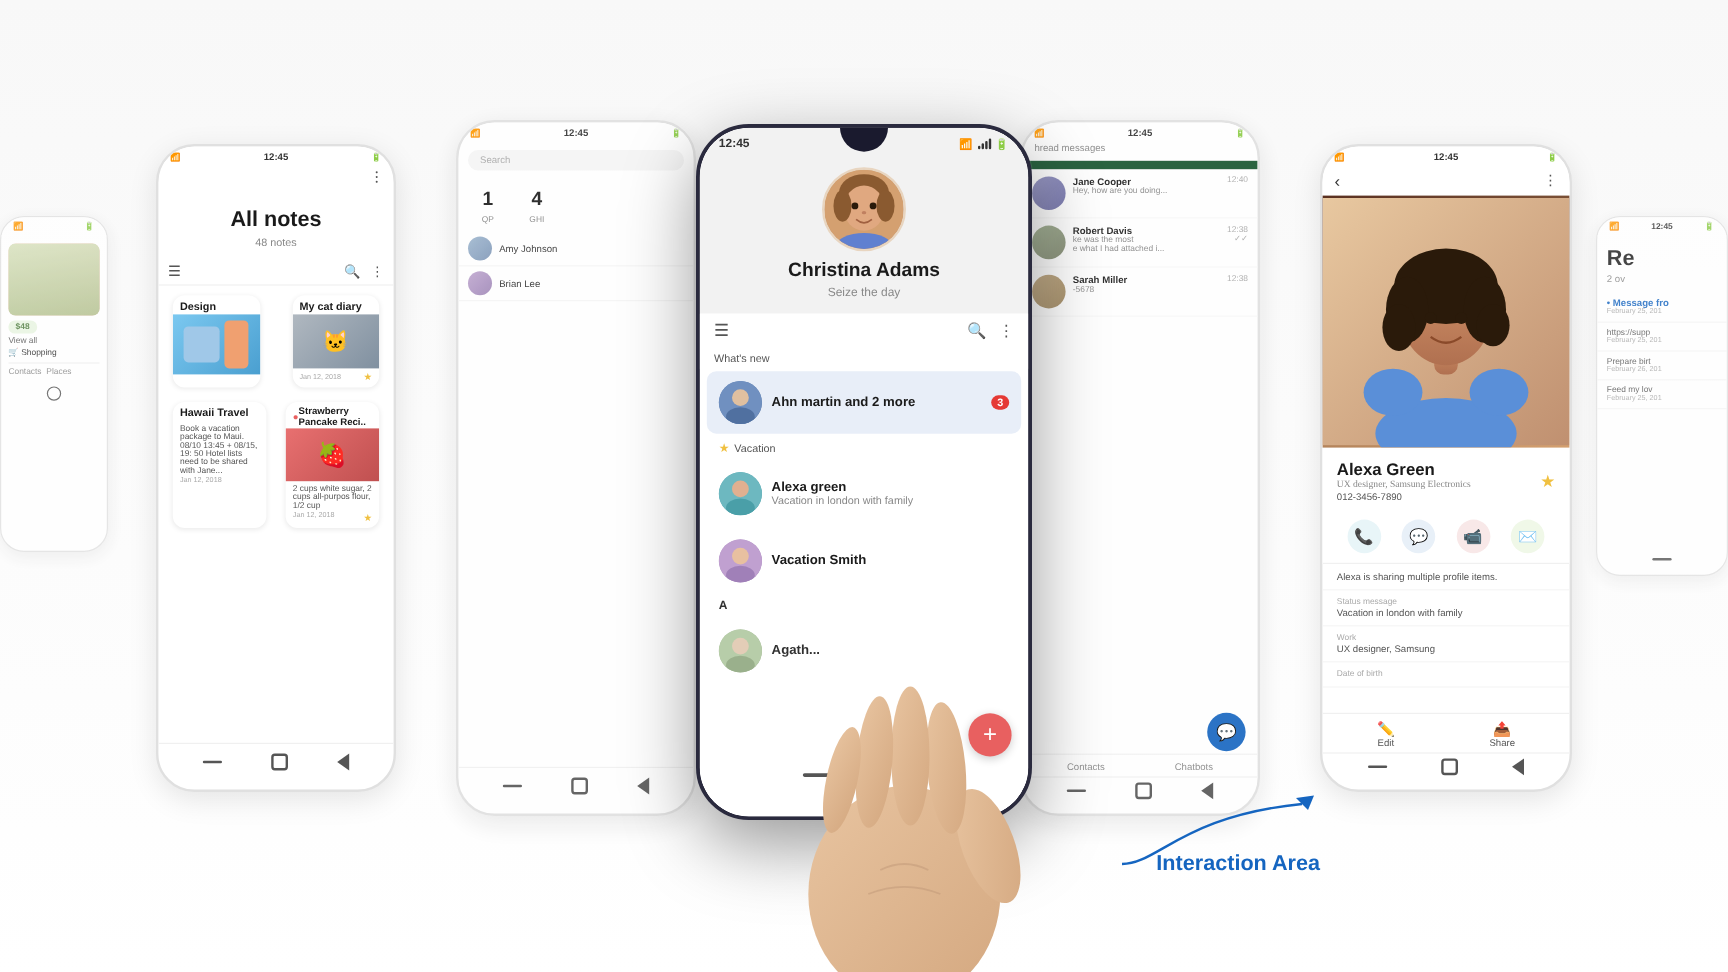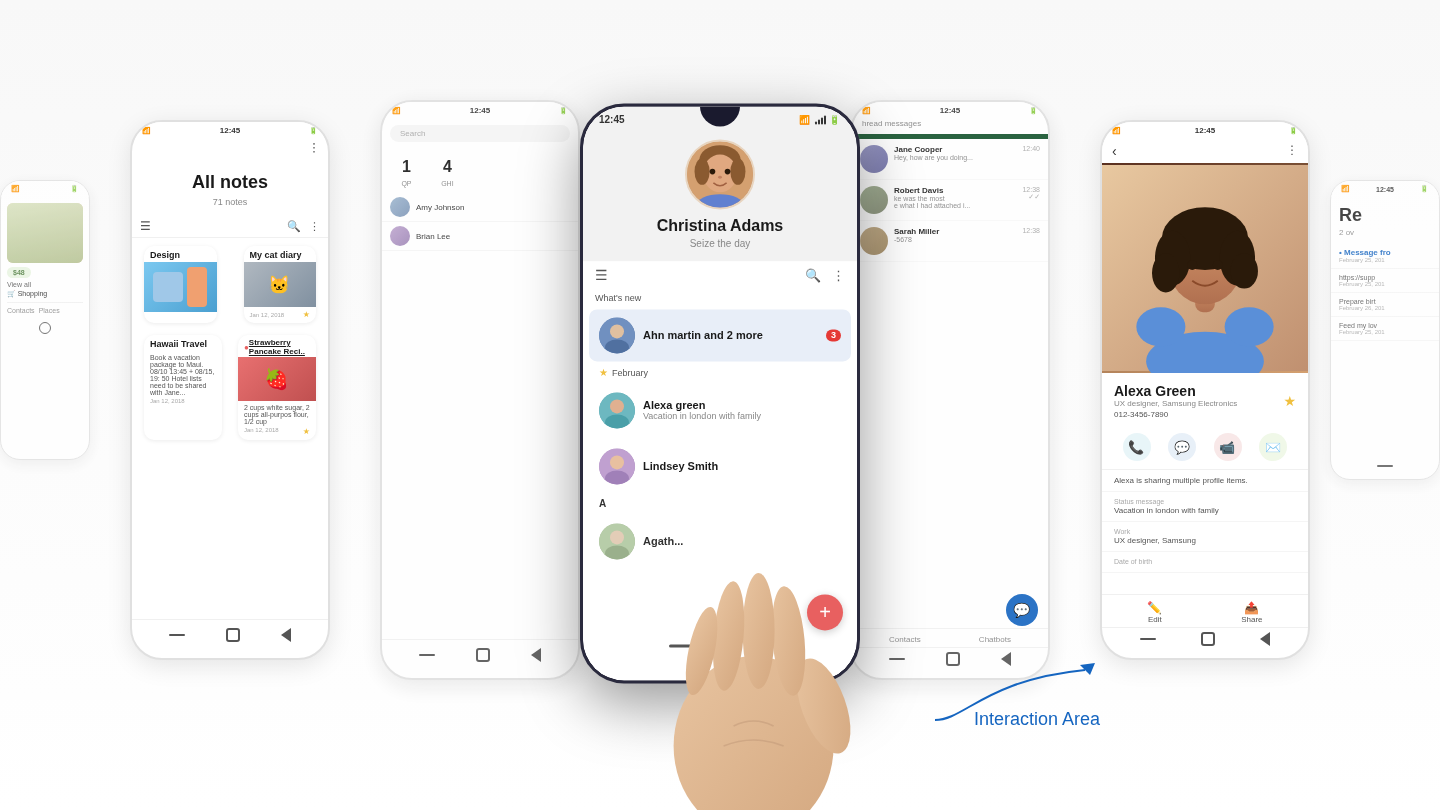--- a/index.html
+++ b/index.html
@@ -389,21 +389,21 @@
     
     .interaction-label {
       position: absolute;
       bottom: 80px;
       right: 340px;
       z-index: 20;
     }
 
     .interaction-text {
       font-size: 18px;
-      font-weight: 400;
+      font-weight: 700;
       color: #1565c0;
       white-space: nowrap;
     }
 
     
     .notes-title {
       font-size: 18px;
       font-weight: bold;
       color: #1a1a1a;
       text-align: center;
@@ -479,20 +479,21 @@
     .profile-name {
       font-size: 14px;
       font-weight: bold;
       color: #1a1a1a;
     }
 
     .profile-title {
       font-size: 8px;
       color: #888;
       margin-bottom: 2px;
+      font-family: Liberation Serif, serif;
     }
 
     .profile-phone {
       font-size: 8px;
       color: #555;
     }
 
     .profile-actions {
       display: flex;
       justify-content: space-around;
@@ -529,21 +530,21 @@
       font-size: 16px;
       font-weight: bold;
       color: #1a1a1a;
       padding: 8px 10px 2px;
     }
 
     .msg-screen-sub {
       font-size: 8px;
       color: #888;
       padding: 0 10px 6px;
-      border-bottom: 5px solid #14532d;
+      border-bottom: 7px solid #14532d;
     }
 
     .msg-item {
       display: flex;
       align-items: flex-start;
       padding: 6px 8px;
       border-bottom: 1px solid #f8f8f8;
     }
 
     .msg-avatar {
@@ -709,21 +710,21 @@
   <div class="phone-notes">
     <div class="phone-status-bar">
       <span style="font-size:7px;">📶</span>
       <span style="font-size:8px;font-weight:600;">12:45</span>
       <span style="font-size:7px;">🔋</span>
     </div>
     <div style="display:flex;justify-content:flex-end;padding:0 8px 4px;">
       <span style="font-size:12px;color:#555;">︙</span>
     </div>
     <div class="notes-title">All notes</div>
-    <div class="notes-count">71 notes</div>
+    <div class="notes-count">48 notes</div>
     <div class="notes-toolbar">
       <span style="font-size:12px;color:#555;">☰</span>
       <div style="display:flex;gap:8px;">
         <span style="font-size:11px;color:#555;">🔍</span>
         <span style="font-size:11px;color:#555;">⋮</span>
       </div>
     </div>
 
     <div style="display:grid;grid-template-columns:1fr 1fr;gap:15px;padding:4px 6px;">
 
@@ -755,21 +756,21 @@
         <div class="note-card-title">Hawaii Travel</div>
         <div class="note-card-body">
           <span>Book a vacation package to Maui. 08/10 13:45 + 08/15, 19: 50 Hotel lists need to be shared with Jane...</span>
           <div style="font-size:6px;color:#aaa;margin-top:2px;">Jan 12, 2018</div>
         </div>
       </div>
 
       <div class="note-card">
         <div style="display:flex;justify-content:space-between;align-items:center;padding:3px 6px 1px;">
           <span style="font-size:8px;font-weight:bold;color:#e86060;">●</span>
-          <span style="font-size:8px;font-weight:bold;color:#1a1a1a;text-decoration:underline;">Strawberry Pancake Reci..</span>
+          <span style="font-size:8px;font-weight:bold;color:#1a1a1a;">Strawberry Pancake Reci..</span>
         </div>
         <div style="width:100%;height:44px;background:linear-gradient(135deg,#e87070,#c05050);display:flex;align-items:center;justify-content:center;font-size:20px;">🍓</div>
         <div class="note-card-body">
           <span>2 cups white sugar, 2 cups all-purpos flour, 1/2 cup</span>
           <div style="display:flex;justify-content:space-between;margin-top:2px;">
             <span style="font-size:6px;color:#aaa;">Jan 12, 2018</span>
             <span style="color:#f0c040;font-size:8px;">★</span>
           </div>
         </div>
       </div>
@@ -1064,21 +1065,21 @@
             </svg>
           </div>
           <div class="contact-info">
             <div class="contact-item-name">Ahn martin and 2 more</div>
           </div>
           <div class="badge-red">3</div>
         </div>
 
         <div class="favorites-label">
           <span class="star-icon">★</span>
-          <span>February</span>
+          <span>Vacation</span>
         </div>
 
         <div class="contact-item">
           <div class="contact-avatar-sm contact-avatar-green">
             <svg width="36" height="36" viewBox="0 0 36 36" xmlns="http://www.w3.org/2000/svg">
               <circle cx="18" cy="18" r="18" fill="#6db8c0"></circle>
               <circle cx="18" cy="14" r="7" fill="#e0b090"></circle>
               <ellipse cx="18" cy="30" rx="12" ry="8" fill="#4a9fa8"></ellipse>
             </svg>
           </div>
@@ -1090,21 +1091,21 @@
 
         <div class="contact-item">
           <div class="contact-avatar-sm" style="background:linear-gradient(135deg,#c0a0d0,#a080b8);">
             <svg width="36" height="36" viewBox="0 0 36 36" xmlns="http://www.w3.org/2000/svg">
               <circle cx="18" cy="18" r="18" fill="#c0a0d0"></circle>
               <circle cx="18" cy="14" r="7" fill="#e8c0a0"></circle>
               <ellipse cx="18" cy="30" rx="12" ry="8" fill="#a080b8"></ellipse>
             </svg>
           </div>
           <div class="contact-info">
-            <div class="contact-item-name">Lindsey Smith</div>
+            <div class="contact-item-name">Vacation Smith</div>
           </div>
         </div>
 
         <div class="section-letter">A</div>
 
         <div class="contact-item" style="opacity:0.9;">
           <div class="contact-avatar-sm" style="background:linear-gradient(135deg,#b0c8a0,#90a880);">
             <svg width="36" height="36" viewBox="0 0 36 36" xmlns="http://www.w3.org/2000/svg">
               <circle cx="18" cy="18" r="18" fill="#b0c8a0"></circle>
               <circle cx="18" cy="14" r="7" fill="#e0c8b0"></circle>

